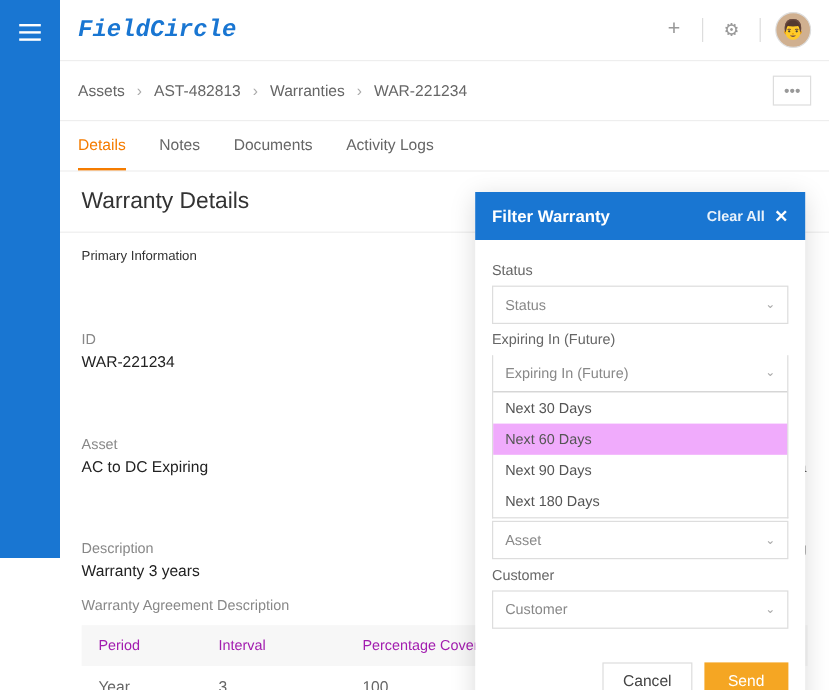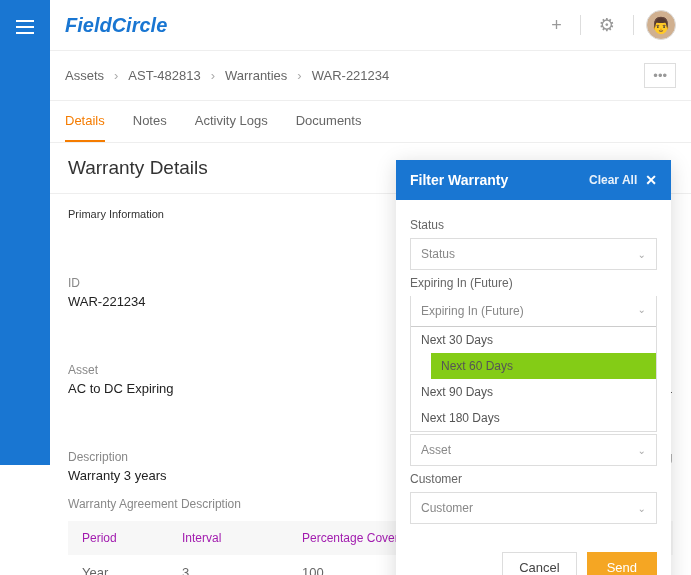--- a/index.html
+++ b/index.html
@@ -2,21 +2,21 @@
 <html><head>
 <meta charset="utf-8">
 <style>
 * { margin: 0; padding: 0; box-sizing: border-box; }
 body { font-family: -apple-system, BlinkMacSystemFont, "Segoe UI", Arial, sans-serif; width: 691px; height: 575px; background: #fff; color: #333; font-size: 13px; }
 .app { display: flex; width: 691px; height: 465px; }
 .hamburger { width: 50px; background: #1976d2; display: flex; align-items: flex-start; justify-content: center; padding-top: 20px; }
 .hamburger-icon { display: flex; flex-direction: column; gap: 4px; }
 .hamburger-icon span { width: 18px; height: 2px; background: #fff; }
 .main { flex: 1; background: #fff; position: relative; }
-.topbar { display: flex; align-items: center; justify-content: space-between; padding: 10px 15px; border-bottom: 1px solid #eee; }
+.topbar { display: flex; align-items: center; justify-content: space-between; padding: 10px 15px; border-bottom: 1px solid #eee; font-family: Liberation Mono, monospace; }
 .logo { font-size: 20px; font-weight: bold; font-style: italic; color: #1976d2; }
 .logo-accent { color: #1976d2; font-style: italic; }
 .topicons { display: flex; align-items: center; gap: 12px; }
 .plus-icon, .gear-icon { color: #999; font-size: 18px; cursor: pointer; padding: 2px 6px; }
 .divider-v { width: 1px; height: 20px; background: #ddd; }
 .avatar { width: 30px; height: 30px; border-radius: 50%; background: #d0b090; display: flex; align-items: center; justify-content: center; font-size: 16px; border: 1px solid #ddd; }
 .breadcrumb { display: flex; align-items: center; padding: 12px 15px; border-bottom: 1px solid #eee; gap: 10px; color: #666; }
 .breadcrumb .crumb { cursor: pointer; }
 .chev { color: #aaa; }
 .crumb-actions { margin-left: auto; border: 1px solid #ddd; padding: 4px 8px; cursor: pointer; color: #999; }
@@ -41,21 +41,21 @@
 .panel-header { background: #1976d2; color: #fff; padding: 12px 14px; display: flex; align-items: center; font-size: 14px; font-weight: bold; }
 .clear-all { margin-left: auto; font-size: 12px; cursor: pointer; margin-right: 8px; opacity: 0.9; }
 .close-x { cursor: pointer; font-size: 14px; }
 .panel-body { padding: 12px 14px 14px; }
 .filter-label { font-size: 12px; color: #666; margin-bottom: 6px; margin-top: 6px; }
 .select-box { border: 1px solid #ddd; padding: 8px 10px; font-size: 12px; color: #888; display: flex; align-items: center; justify-content: space-between; cursor: pointer; margin-bottom: 2px; }
 .chev-down { color: #aaa; font-size: 10px; }
 .dropdown { border: 1px solid #ddd; border-top: none; margin-bottom: 2px; }
 .dropdown-header { padding: 8px 10px; font-size: 12px; color: #888; display: flex; justify-content: space-between; border-bottom: 1px solid #ccc; }
 .dd-option { padding: 6px 10px; font-size: 12px; color: #555; cursor: pointer; }
-.dd-option.highlight { background: #84cc16; margin-left: 20px; }
+.dd-option.highlight { background: #f0abfc; }
 .panel-footer { display: flex; justify-content: flex-end; gap: 10px; padding: 12px 14px; }
 .btn-cancel { background: #fff; border: 1px solid #ddd; padding: 7px 16px; font-size: 13px; cursor: pointer; color: #444; }
 .btn-send { background: #f5a623; border: none; padding: 7px 20px; font-size: 13px; cursor: pointer; color: #fff; }
 </style>
 </head>
 <body>
 
 <div class="app">
   <div class="hamburger">
     <div class="hamburger-icon">
@@ -81,22 +81,22 @@
       <span class="crumb">AST-482813</span>
       <span class="chev">›</span>
       <span class="crumb">Warranties</span>
       <span class="chev">›</span>
       <span class="crumb">WAR-221234</span>
       <div class="crumb-actions">•••</div>
     </div>
     <div class="tabs">
       <div class="tab active">Details</div>
       <div class="tab">Notes</div>
+      <div class="tab">Documents</div>
       <div class="tab">Activity Logs</div>
-      <div class="tab">Documents</div>
     </div>
     <div class="section-title">Warranty Details</div>
     <div class="content">
       <div class="subtitle">Primary Information</div>
       <div class="row">
         <div class="field">
           <div class="field-label">ID</div>
           <div class="field-value">WAR-221234</div>
         </div>
       </div>

